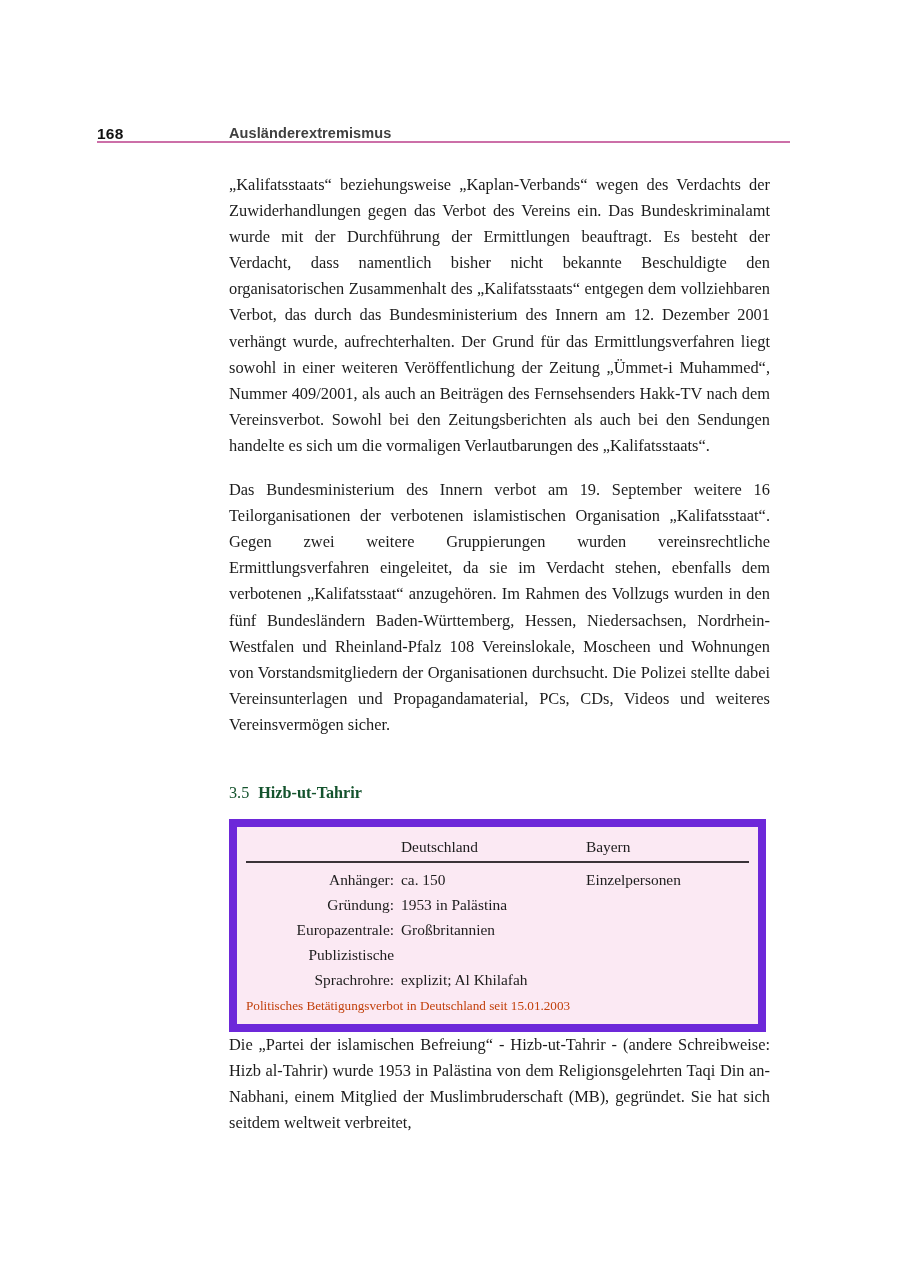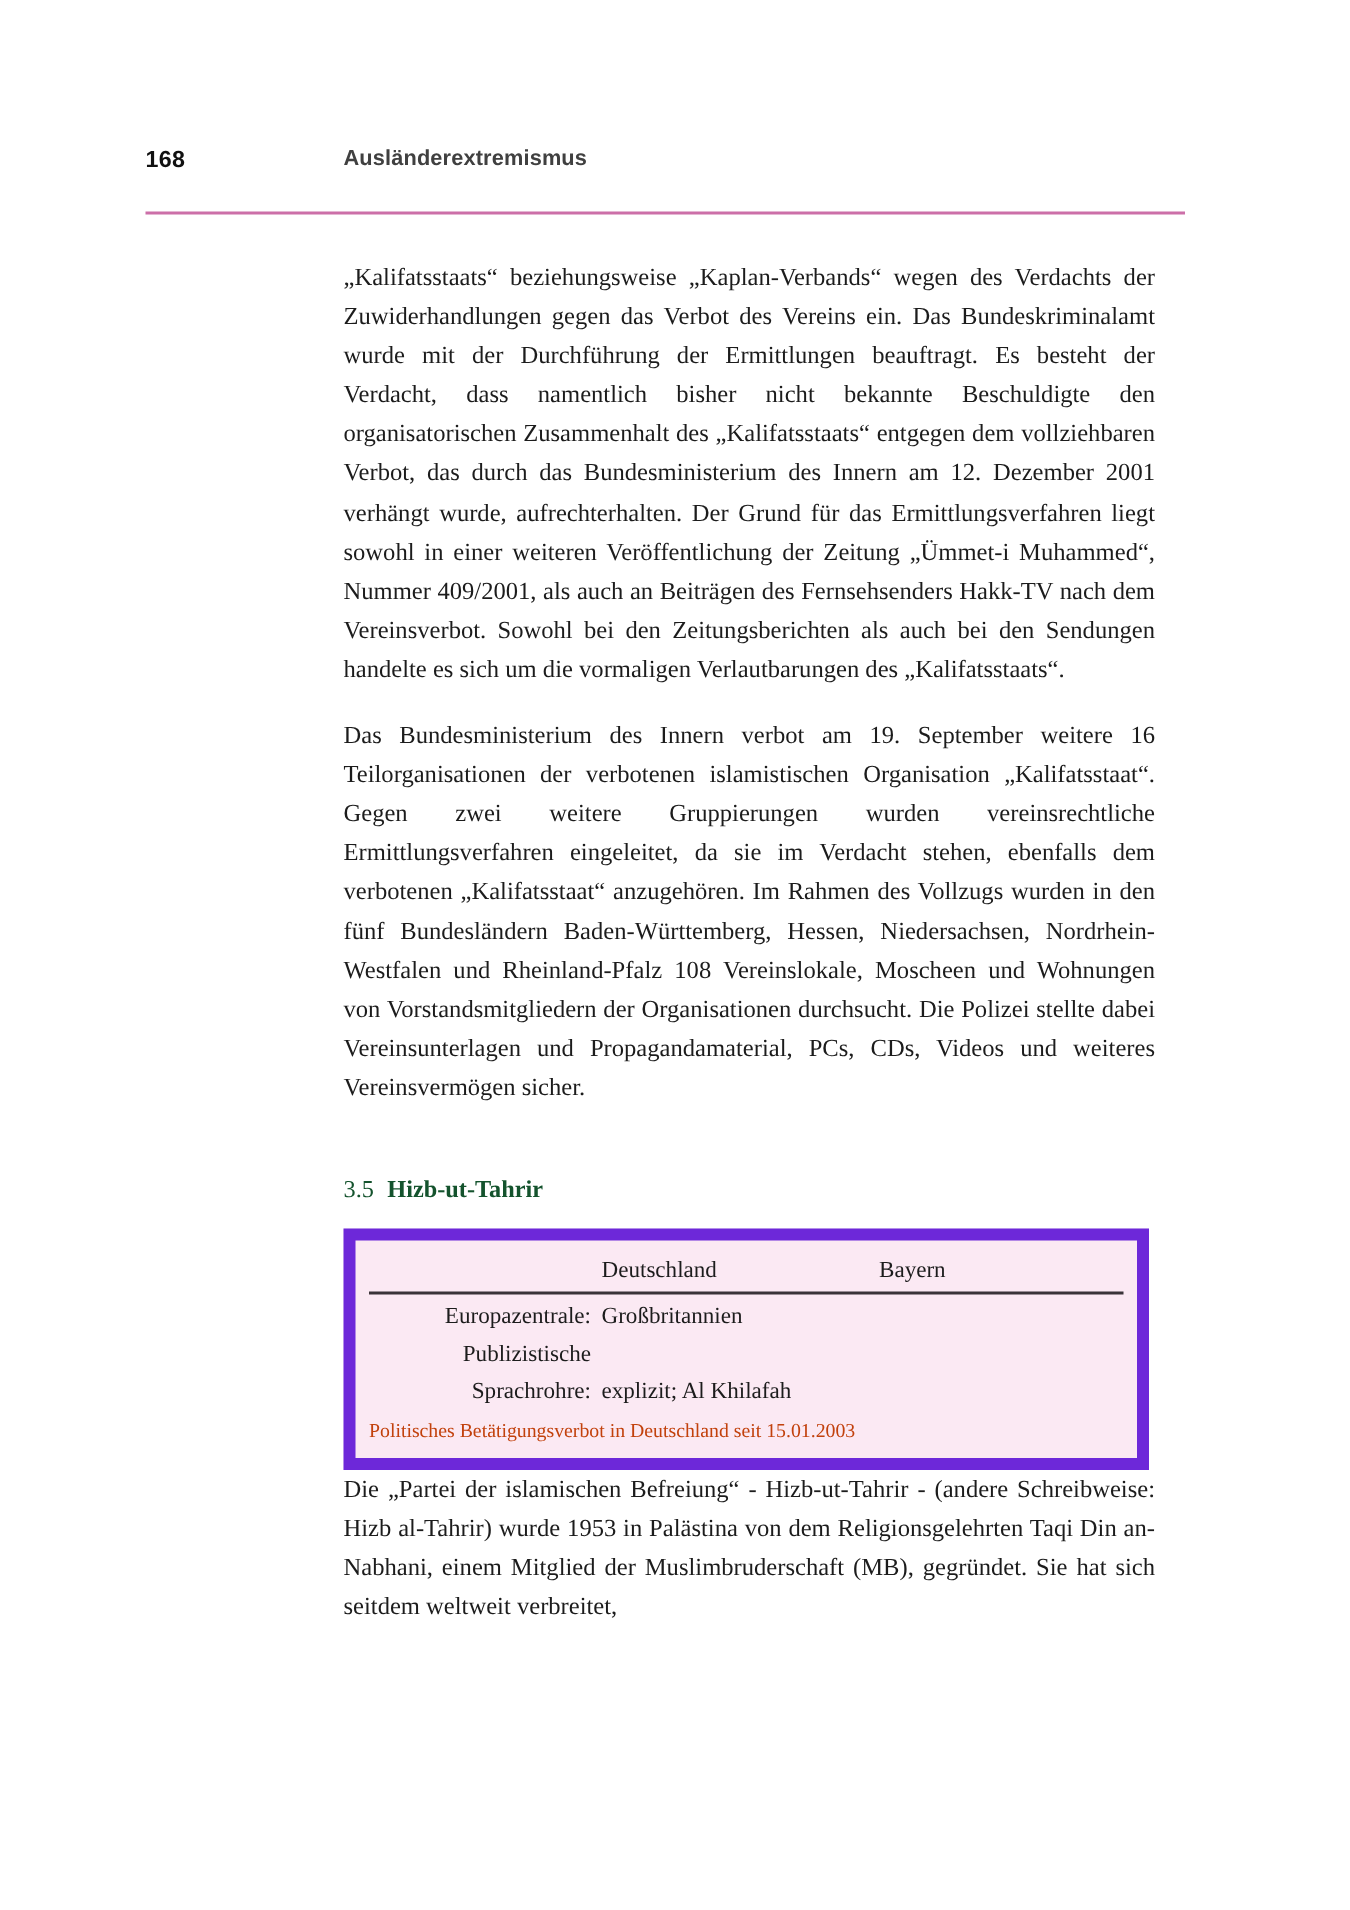--- a/index.html
+++ b/index.html
@@ -19,21 +19,21 @@
     height: 1273px;
     margin: 0 auto;
     background: #ffffff;
     overflow: hidden;
   }
 
   
   .runhead {
     position: absolute;
     left: 97px;
-    top: 98px;
+    top: 125px;
     width: 693px;
     height: 24px;
     display: flex;
     align-items: flex-start;
   }
   .runhead-folio {
     font-size: 15.5px;
     font-weight: bold;
     color: #111111;
     letter-spacing: 0.2px;
@@ -184,20 +184,30 @@
           <tr class="header-row">
             <td class="col-label"></td>
             <td class="col-de">Deutschland</td>
             <td class="col-by">Bayern</td>
           </tr>
           <tr class="rule-row">
             <td colspan="3">
               <div class="rule-line"></div>
             </td>
           </tr>
+          <tr class="first-data">
+            <td class="col-label">Anhänger:</td>
+            <td class="col-de">ca. 150</td>
+            <td class="col-by">Einzelpersonen</td>
+          </tr>
+          <tr>
+            <td class="col-label">Gründung:</td>
+            <td class="col-de">1953 in Palästina</td>
+            <td class="col-by"></td>
+          </tr>
           <tr>
             <td class="col-label">Europazentrale:</td>
             <td class="col-de">Großbritannien</td>
             <td class="col-by"></td>
           </tr>
           <tr>
             <td class="col-label">Publizistische</td>
             <td class="col-de"></td>
             <td class="col-by"></td>
           </tr>

